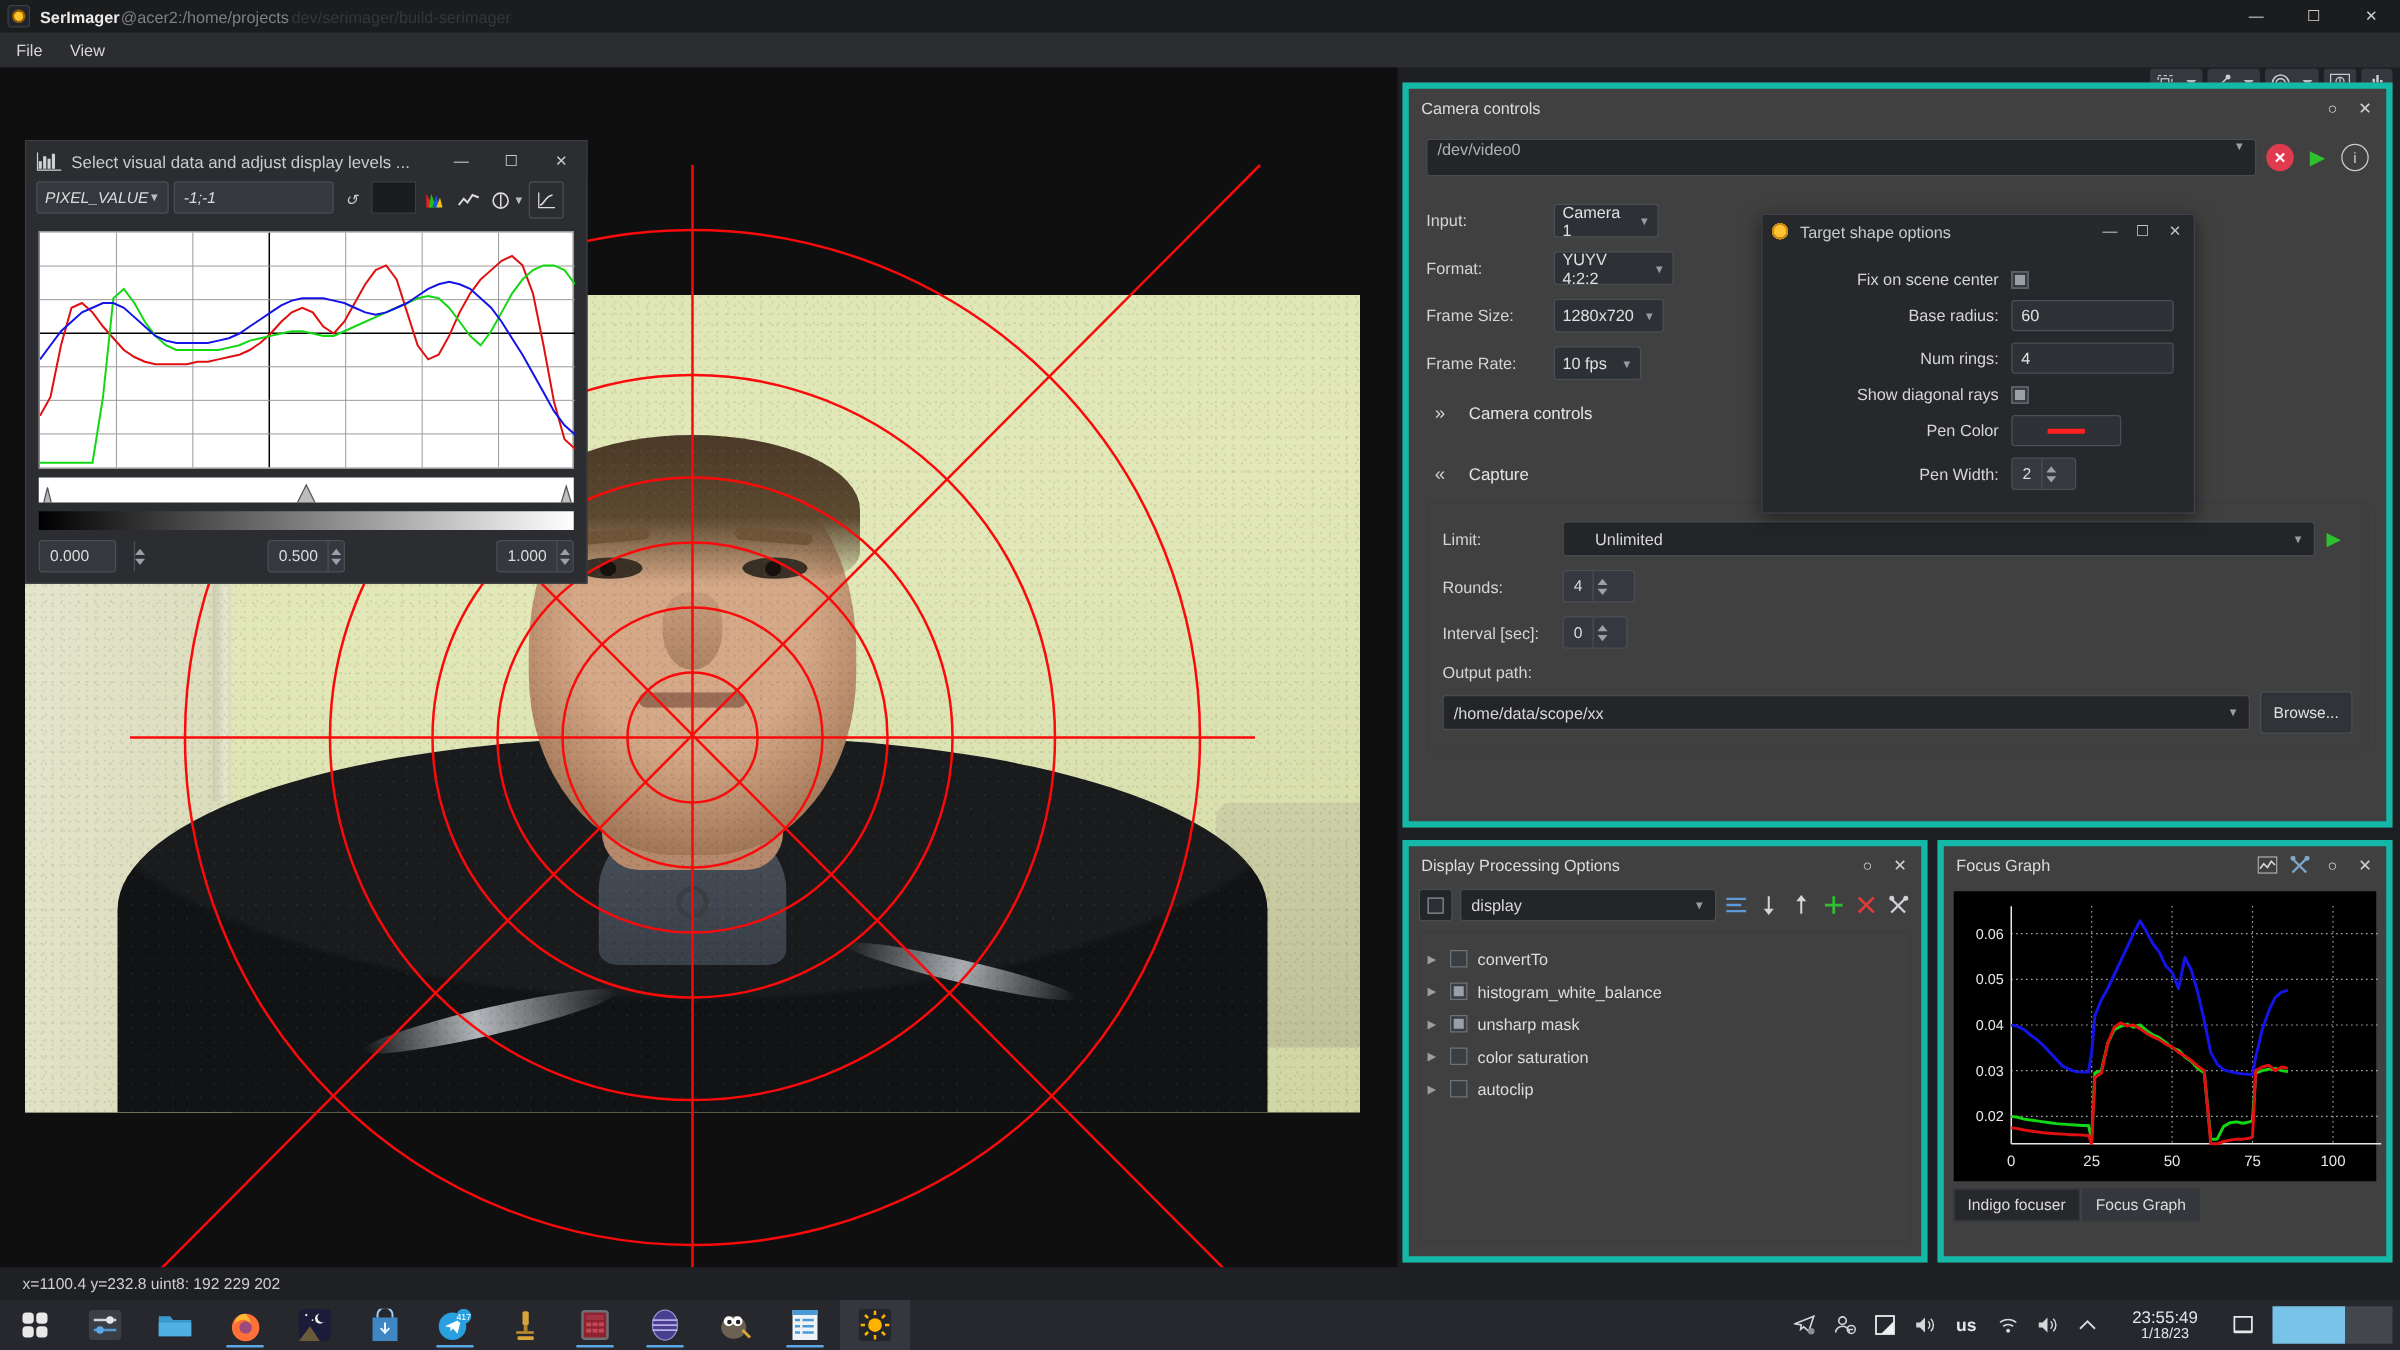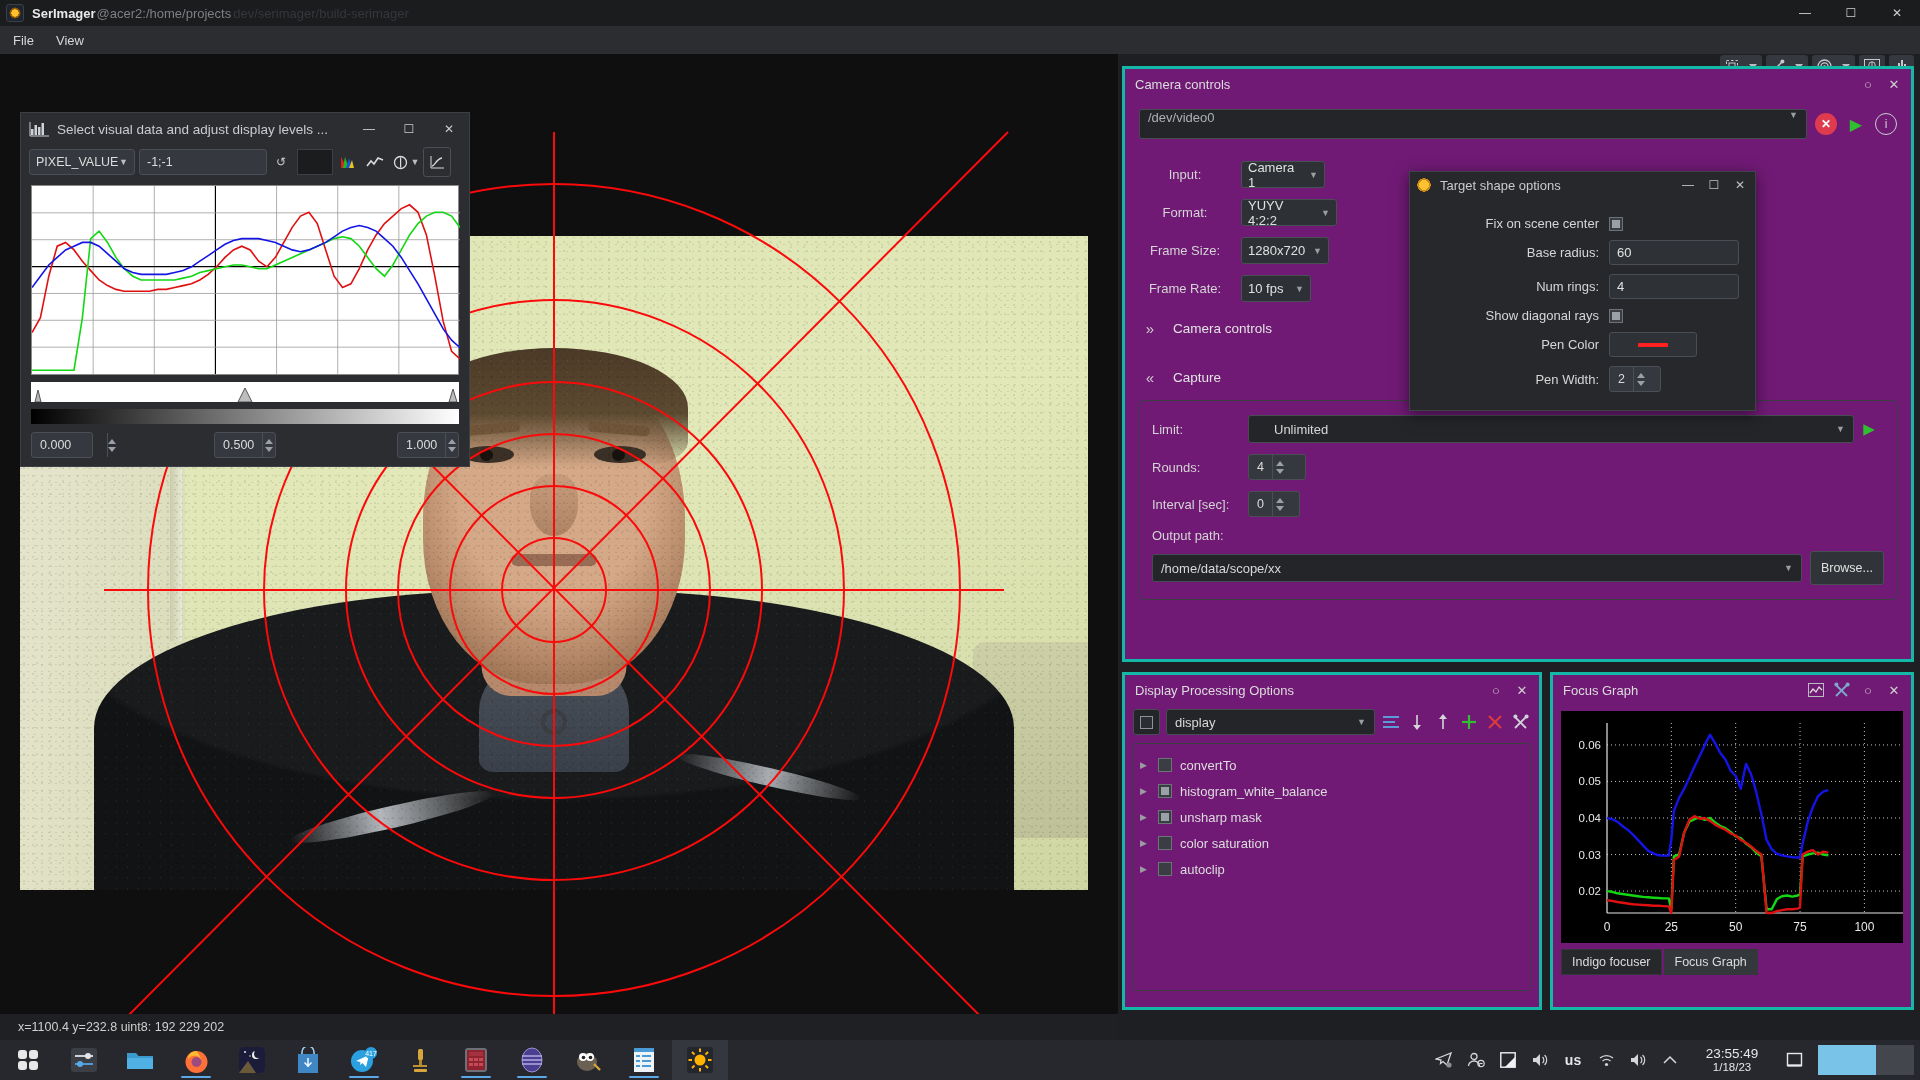--- a/index.html
+++ b/index.html
@@ -70,48 +70,48 @@
 
   
   .overlay{position:absolute;inset:0;pointer-events:none;}
 
   
   .levels{position:absolute;left:20px;top:58px;width:450px;height:355px;background:#2b2d31;border:1px solid #3c3f45;}
   .levels-tb{height:32px;display:flex;align-items:center;background:#2b2d31;}
   .levels-icon{width:22px;height:18px;margin:0 6px 0 8px;position:relative;flex:none;}
   .levels-title{font-size:13.5px;color:#c9cbd0;flex:1;}
   .lv-btn{width:40px;height:30px;display:flex;align-items:center;justify-content:center;color:#c9cbd0;font-size:12px;}
-  .levels-row{display:flex;align-items:center;gap:0;padding:0 8px;height:34px;}
+  .levels-row{display:flex;align-items:flex-start;gap:0;padding:0 8px;height:34px;font-style:italic;}
   .sel{background:#35383e;border:1px solid #4a4e55;border-radius:3px;height:26px;display:flex;align-items:center;padding:0 6px;font-size:12.5px;color:#dcdcdc;}
   .txtin{background:#35383e;border:1px solid #4a4e55;border-radius:3px;height:26px;display:flex;align-items:center;padding:0 7px;font-size:12.5px;color:#dcdcdc;}
   .histo{margin:6px 10px 0 10px;height:190px;background:#fff;border:1px solid #8a8a8a;position:relative;}
   .ramp-track{margin:7px 10px 0 10px;height:20px;background:#fff;position:relative;}
   .ramp-grad{margin:7px 10px 0 10px;height:15px;background:linear-gradient(90deg,#000,#fff);}
   .spin-row{display:flex;align-items:center;gap:0;padding:8px 10px 0 10px;}
   .spin{background:#35383e;border:1px solid #4a4e55;border-radius:3px;height:26px;display:flex;align-items:center;}
   .spin span{padding:0 8px;font-size:12.5px;color:#dcdcdc;}
   .spin-arrows{width:16px;height:24px;display:flex;flex-direction:column;justify-content:center;align-items:center;gap:3px;border-left:1px solid #4a4e55;}
   .ar-up{width:0;height:0;border-left:4px solid transparent;border-right:4px solid transparent;border-bottom:5px solid #9aa0a8;}
   .ar-dn{width:0;height:0;border-left:4px solid transparent;border-right:4px solid transparent;border-top:5px solid #9aa0a8;}
 
   
   .statusbar{position:absolute;left:0;top:1014px;width:1118px;height:26px;background:#1f2023;display:flex;align-items:center;}
   .statusbar span{font-size:12.5px;color:#cfcfcf;margin-left:18px;}
 
   
-  .panel{position:absolute;background:#701a75;border:3px solid #14b8a6;}
+  .panel{position:absolute;background:#404040;border:5px solid #14b8a6;}
   .panel-hdr{height:30px;display:flex;align-items:center;padding:0 4px 0 10px;}
   .panel-title{font-size:13px;color:#dcdcdc;flex:1;}
   .p-btn{width:26px;height:24px;display:flex;align-items:center;justify-content:center;color:#cfcfcf;font-size:13px;}
 
   .cam{left:1122px;top:66px;width:792px;height:596px;}
   .cam-body{padding:10px 14px;}
   .combo{background:#232528;border:1px solid #474b52;border-radius:3px;height:30px;display:flex;padding:0 8px;font-size:13px;color:#aeb1b6;}
   .lblrow{display:flex;align-items:center;margin-top:11px;}
-  .lbl{font-size:13px;color:#d4d4d4;width:92px;text-align:center;margin-right:10px;}
+  .lbl{font-size:13px;color:#d4d4d4;width:92px;text-align:left;margin-right:10px;}
   .mini-combo{background:#2d3035;border:1px solid #4a4e55;border-radius:3px;height:27px;display:flex;align-items:center;padding:0 6px;font-size:13px;color:#e0e0e0;}
   .section{display:flex;align-items:center;margin-top:18px;gap:12px;font-size:13.5px;color:#e3e3e3;}
   .chev{color:#cfcfcf;font-size:15px;width:22px;text-align:center;}
   .capbox{margin-top:14px;border:1px solid #3a3d42;border-radius:4px;padding:14px 12px;}
   .caprow{display:flex;align-items:center;margin-bottom:11px;}
   .caplbl{font-size:13px;color:#d4d4d4;width:96px;}
   .wide-combo{flex:1;background:#232528;border:1px solid #474b52;border-radius:3px;height:28px;display:flex;align-items:center;padding:0 8px;font-size:13px;color:#d8d8d8;}
   .browse{background:#303338;border:1px solid #4a4e55;border-radius:3px;height:28px;display:flex;align-items:center;padding:16px 10px;font-size:12.5px;color:#e0e0e0;margin-left:8px;}
 
   

